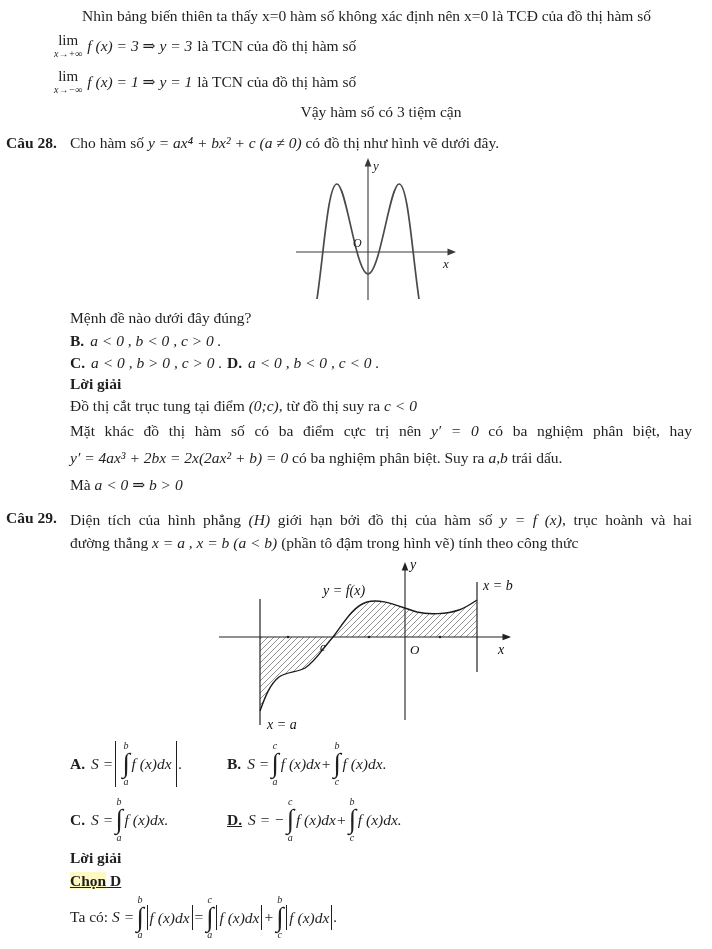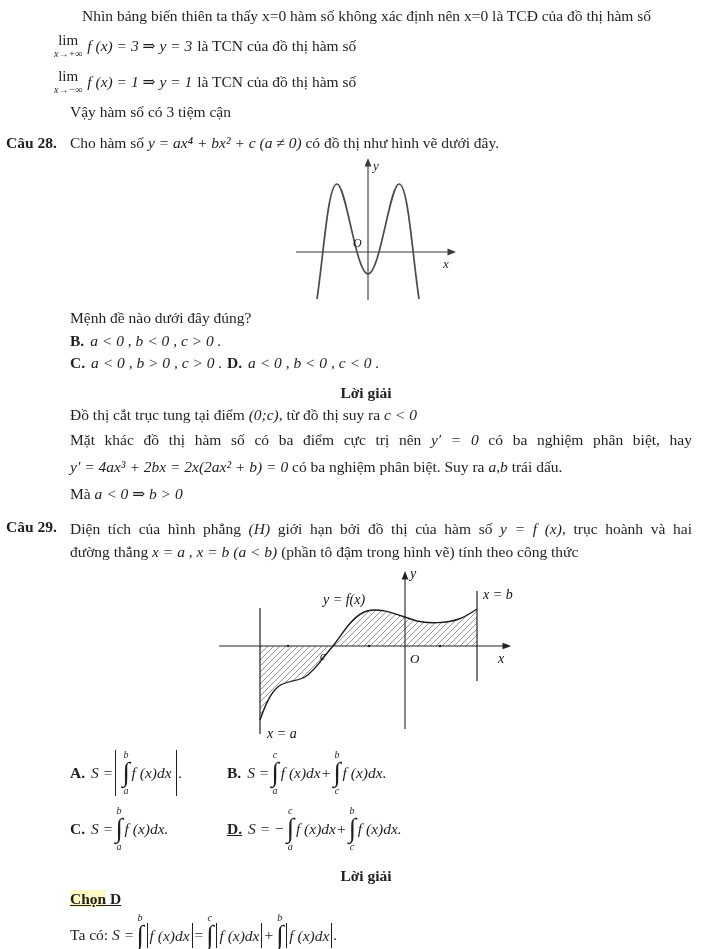--- a/index.html
+++ b/index.html
@@ -25,21 +25,21 @@
   .qrow{display:flex;margin-top:10px;}
   .qnum{width:64px;flex-shrink:0;font-weight:bold;}
   .qbody{flex:1;}
   .stemline{display:block;line-height:23px;}
   .jst{text-align:justify;text-align-last:justify;}
   .fig1{width:200px;margin:2px 0 0 270px;}
   .fig2{width:330px;margin:0 0 0 201px;}
   .optrow{display:flex;margin-left:64px;margin-top:1px;line-height:21px;}
   .optcol1{width:157px;}
   .optlabel{font-weight:bold;margin-right:6px;}
-  .center{text-align:center;font-weight:bold;margin:10px 30px 1px 64px;line-height:20px;}
+  .center{text-align:left;font-weight:bold;margin:1px 30px 1px 64px;line-height:20px;}
   .solline{margin-left:64px;margin-top:3px;line-height:22px;}
   .optrow29{display:flex;margin-left:64px;align-items:center;height:53px;}
   .optcell{display:flex;align-items:center;}
   .c1{width:157px;}
   .bigint{display:inline-flex;flex-direction:column;align-items:center;line-height:1;margin:0 2px;}
   .int-up,.int-low{font-size:10px;font-style:italic;height:10px;line-height:1;}
   .int-glyph{font-size:27px;line-height:.95;}
   .absbars{display:inline-flex;align-items:center;border-left:1.3px solid #1f1f1f;border-right:1.3px solid #1f1f1f;padding:0 4px;margin:0 2px;}
   .abstext{display:inline-block;border-left:1px solid #1f1f1f;border-right:1px solid #1f1f1f;padding:4px 2px;margin:0 1px;line-height:1.1;}
   .tacoline{display:flex;align-items:center;margin-left:64px;height:50px;margin-top:2px;}
@@ -66,21 +66,21 @@
 
   <div class="limline">
     <span class="lim">
       <span class="lim-word">lim</span>
       <span class="lim-sub">x→−∞</span>
     </span>
     <span class="math">f (x) = 1 ⇒ y = 1</span>
     <span>là TCN của đồ thị hàm số</span>
   </div>
 
-  <p class="ml" style="margin-top:3px;">Vậy hàm số có 3 tiệm cận</p>
+  <p class="ml" style="margin-top:3px;text-align:center;">Vậy hàm số có 3 tiệm cận</p>
 
   <div class="qrow">
     <span class="qnum">Câu 28.</span>
     <span class="qbody"><span>Cho hàm số </span><span class="math">y = ax⁴ + bx² + c  (a ≠ 0)</span><span> có đồ thị như hình vẽ dưới đây.</span></span>
   </div>
 
   <div class="fig1">
     <svg width="200" height="146" viewBox="0 0 200 146">
       <line x1="20" y1="96" x2="174" y2="96" stroke="#3a3a3a" stroke-width="1.1"></line>
       <polygon points="180,96 171.5,92.6 171.5,99.4" fill="#3a3a3a"></polygon>

